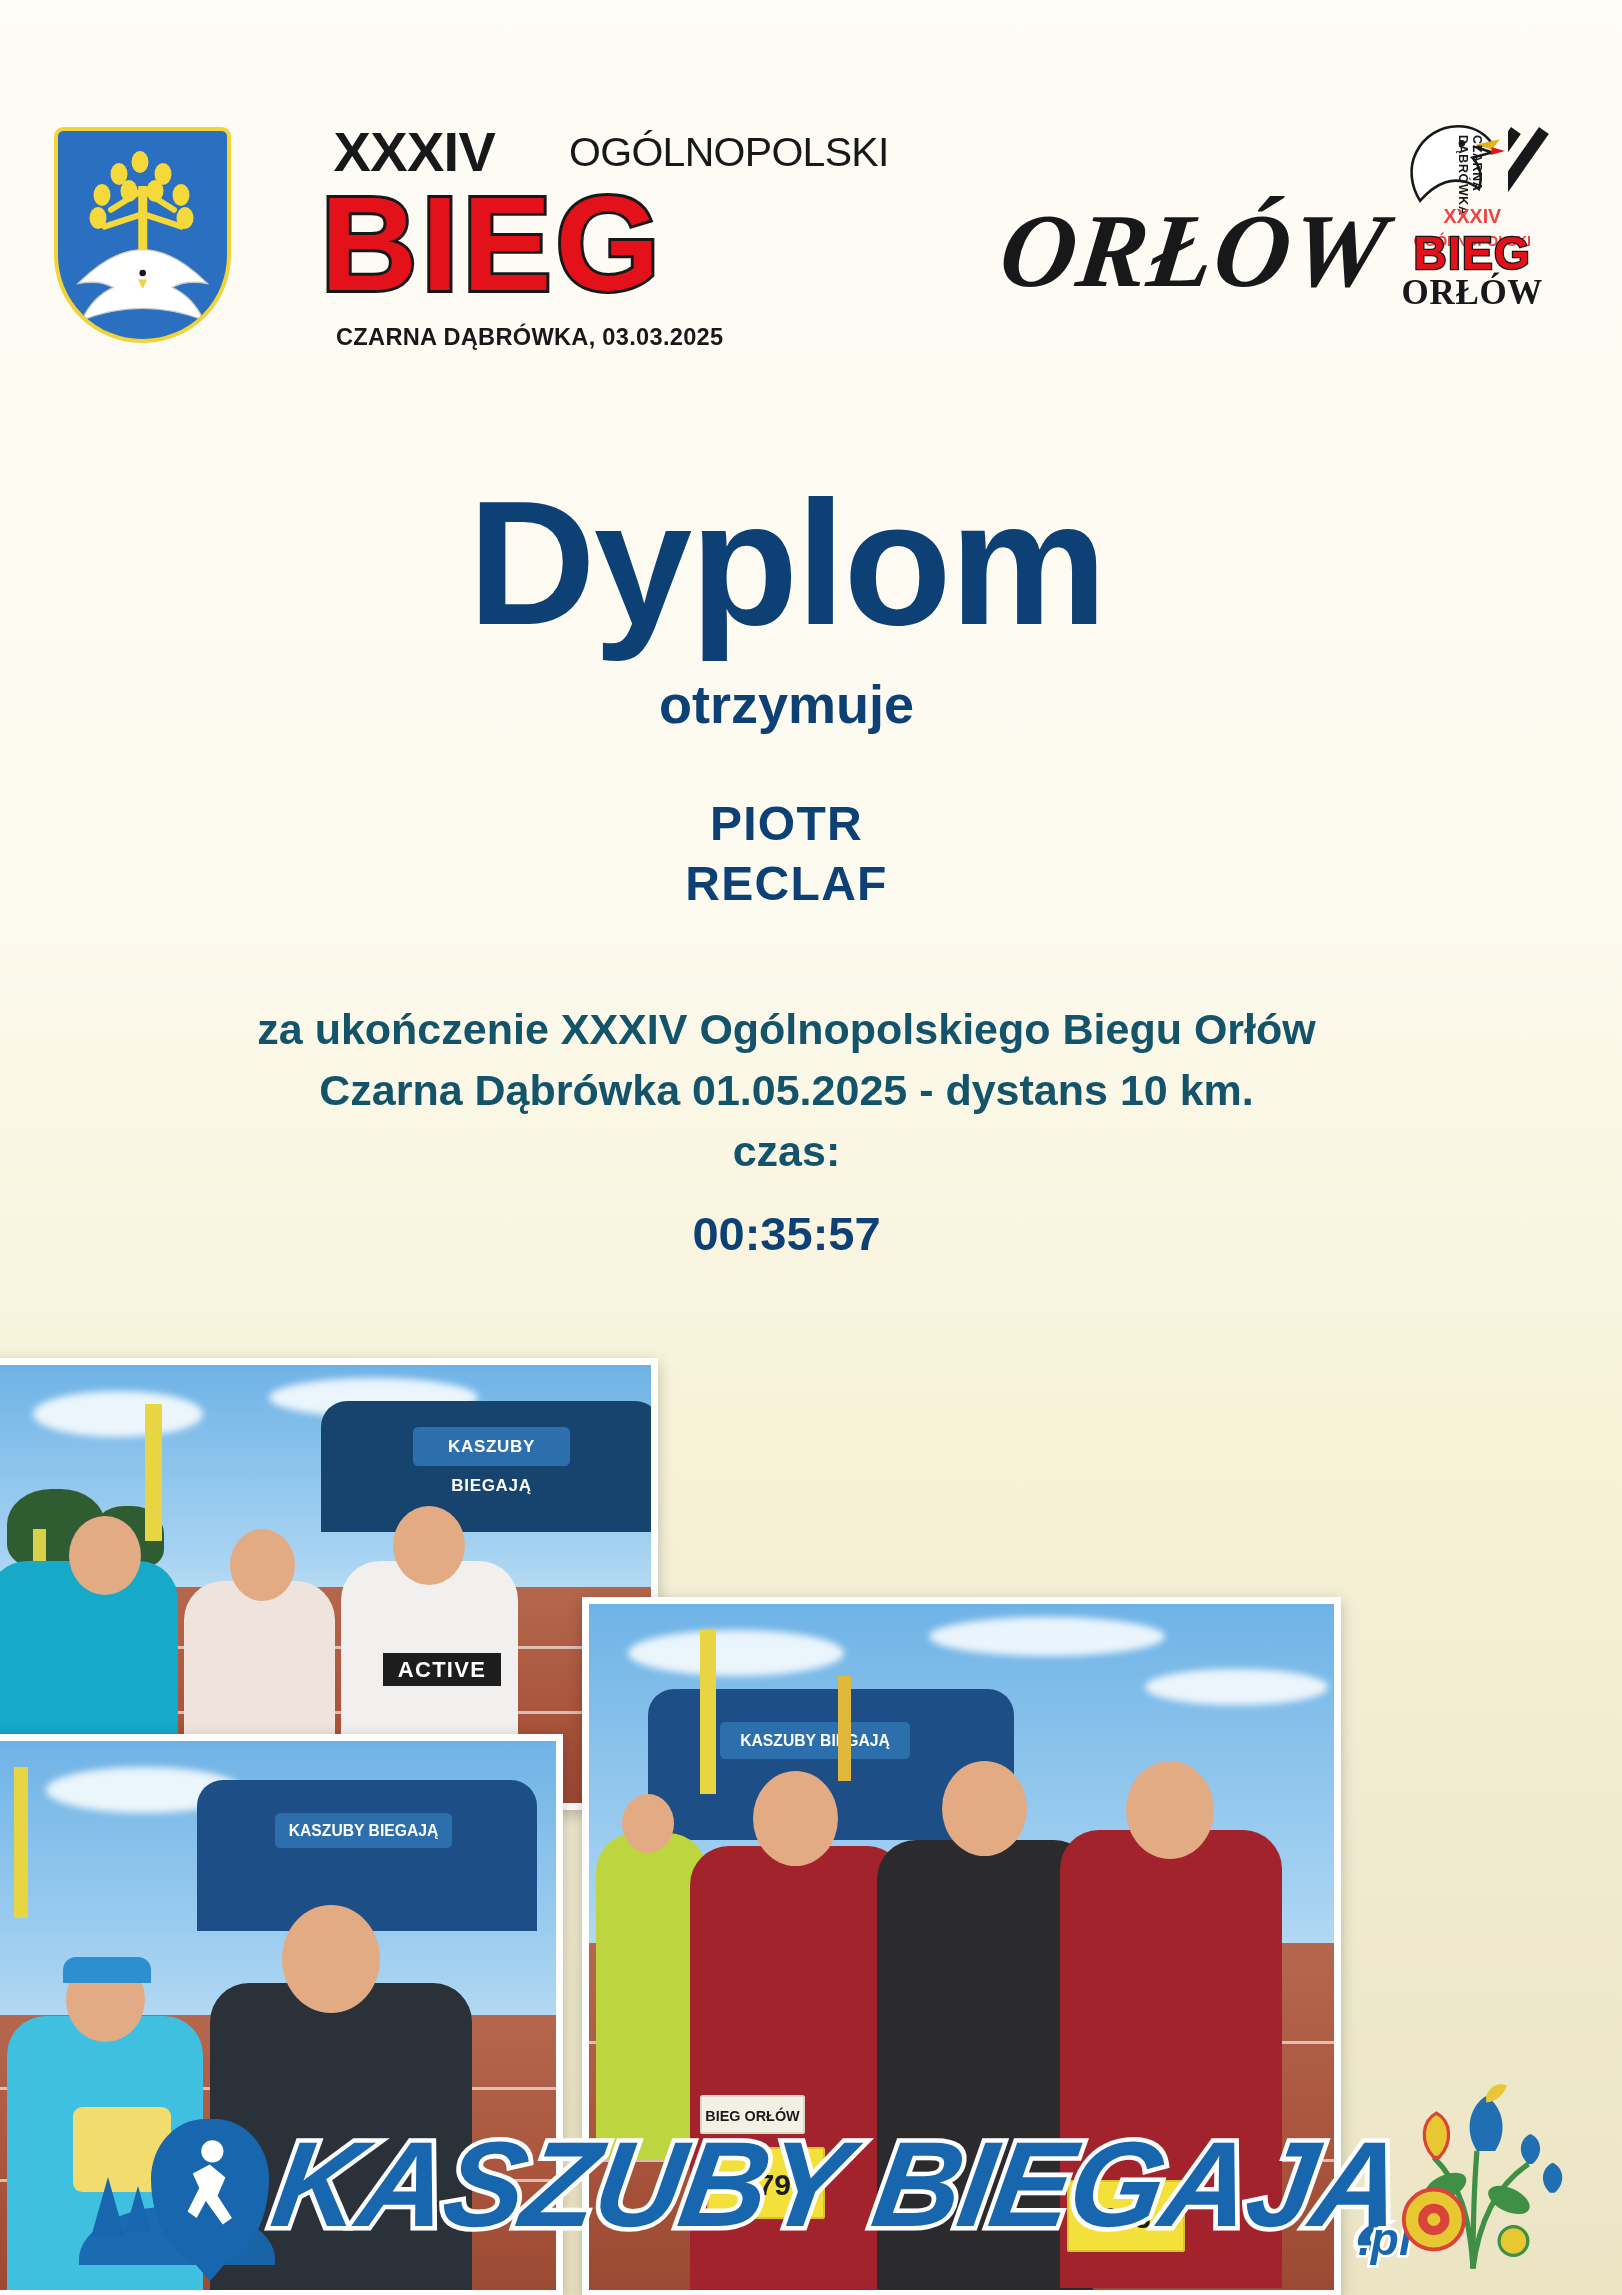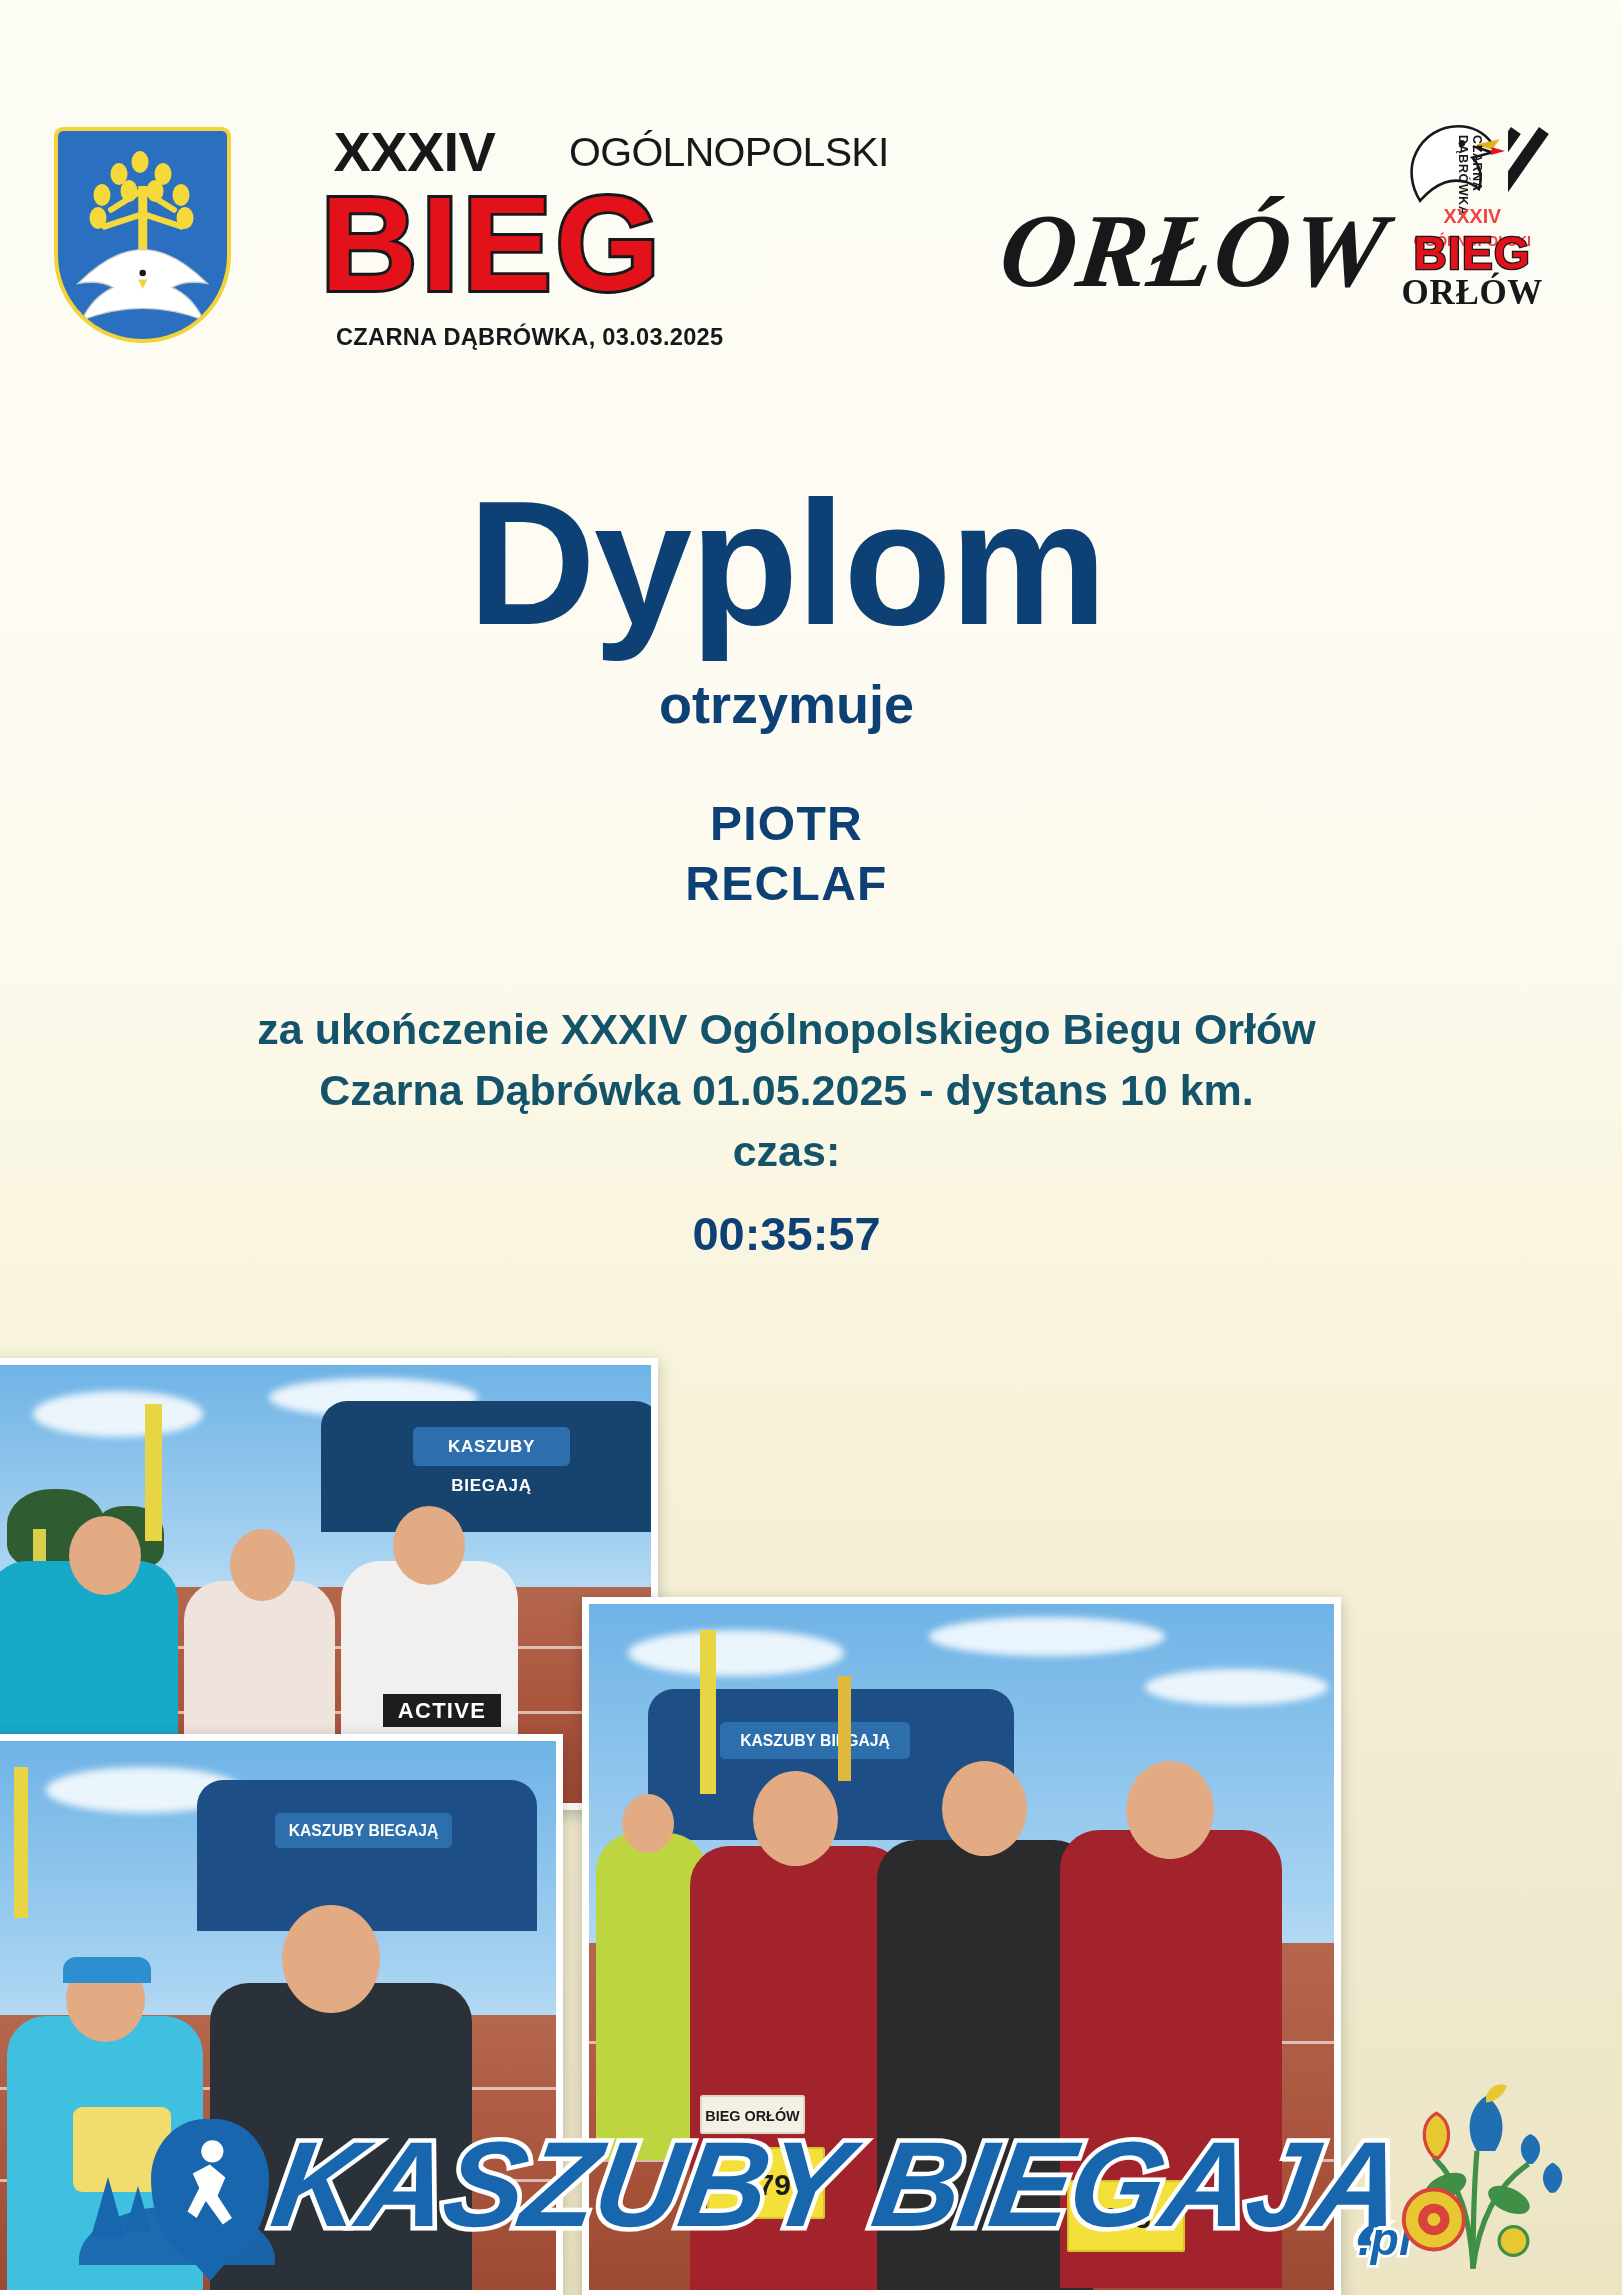--- a/index.html
+++ b/index.html
@@ -312,21 +312,21 @@
     <div class="ph-lane" style="top:59px;left:0;right:0;"></div>
     <div class="ph-lane" style="top:124px;left:0;right:0;"></div>
   </div>
 
   <div class="ph-person" style="left:-6.5px;top:196px;width:190px;height:255px;background:#17a9c8;"></div>
   <div class="ph-head" style="left:75px;top:151px;width:72px;height:79px;"></div>
   <div class="ph-person" style="left:190px;top:216px;width:151px;height:236px;background:#efe3dd;"></div>
   <div class="ph-head" style="left:236px;top:164px;width:65px;height:72px;"></div>
   <div class="ph-person" style="left:347px;top:196px;width:177px;height:255px;background:#f2f0ee;"></div>
   <div class="ph-head" style="left:399px;top:141px;width:72px;height:79px;"></div>
-  <div style="position:absolute;left:389px;top:288px;width:118px;height:33px;background:#1d1d1d;color:#fff;font-size:22px;font-weight:bold;text-align:center;line-height:33px;letter-spacing:1.3px;margin-top:41px;">ACTIVE</div>
+  <div style="position:absolute;left:389px;top:288px;width:118px;height:33px;background:#1d1d1d;color:#fff;font-size:22px;font-weight:bold;text-align:center;line-height:33px;letter-spacing:1.3px;">ACTIVE</div>
   <div class="ph-bib" style="left:399px;top:373px;width:98px;height:52px;font-size:17px;">
     <span class="ph-label-bieg" style="position:static;">BIEG ORŁÓW</span>
   </div>
 </div>
 
 <div class="photo photo-2">
   <div class="ph-sky"></div>
   <div class="ph-cloud" style="left:52px;top:26px;width:196px;height:46px;"></div>
   <div class="ph-cloud" style="left:308px;top:59px;width:196px;height:39px;"></div>
   <div class="ph-arch" style="left:203px;top:39px;width:340px;height:151px;"></div>

